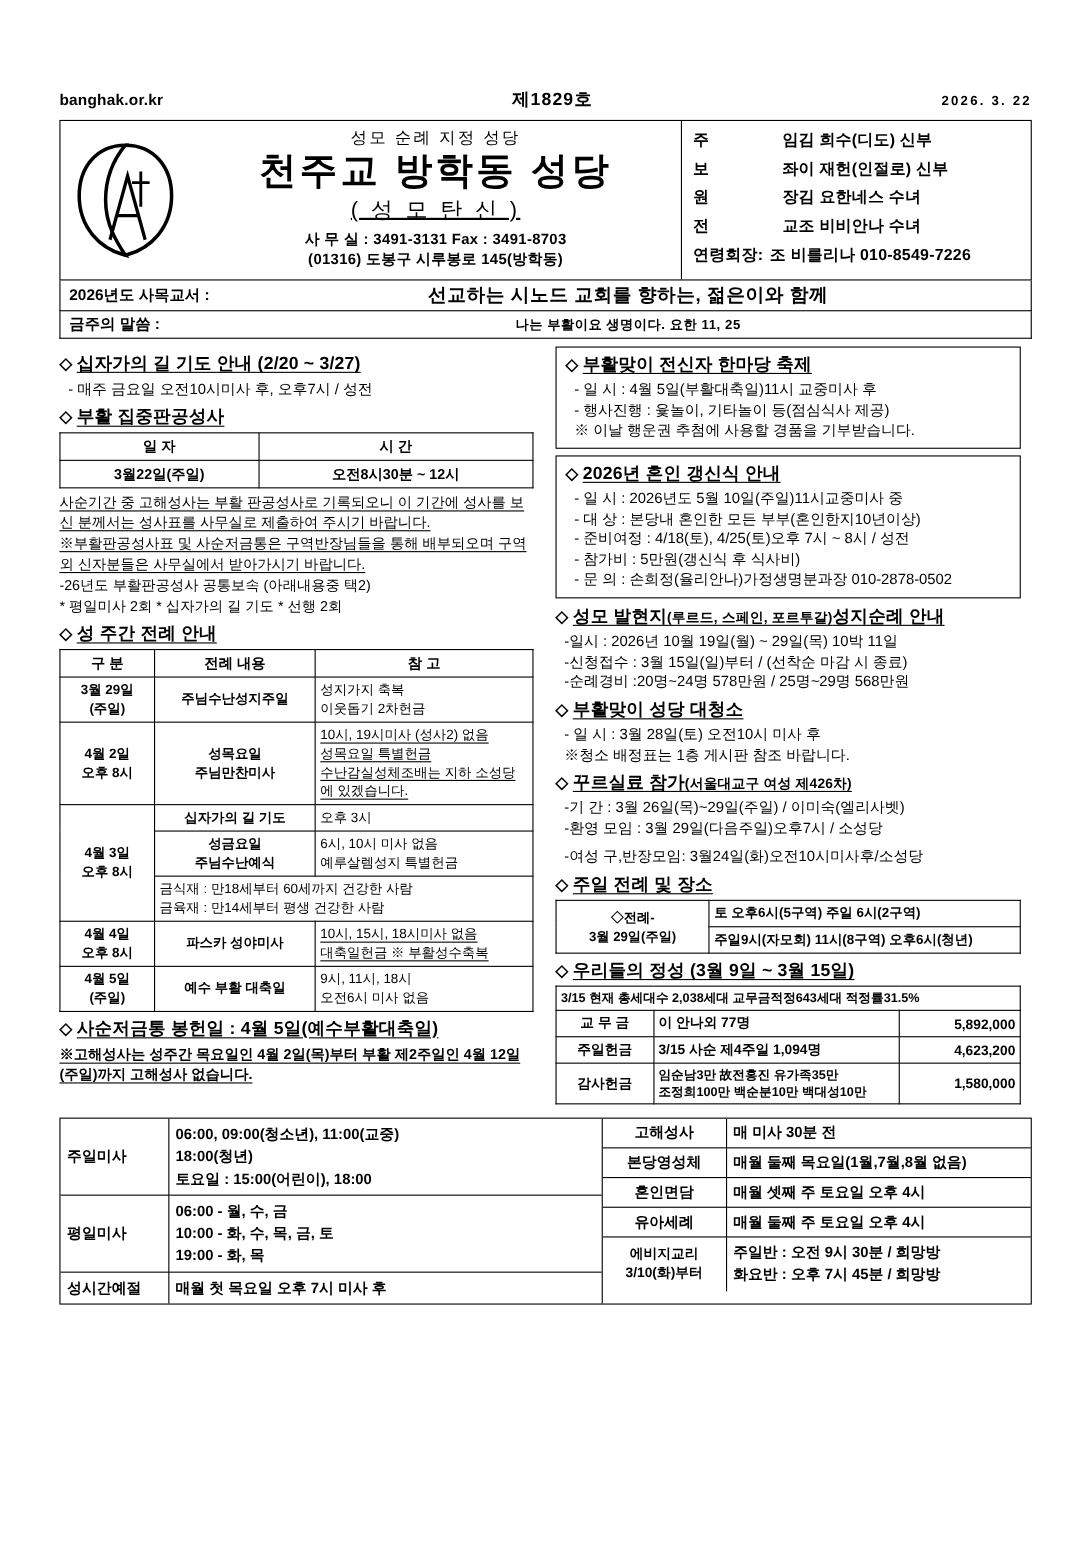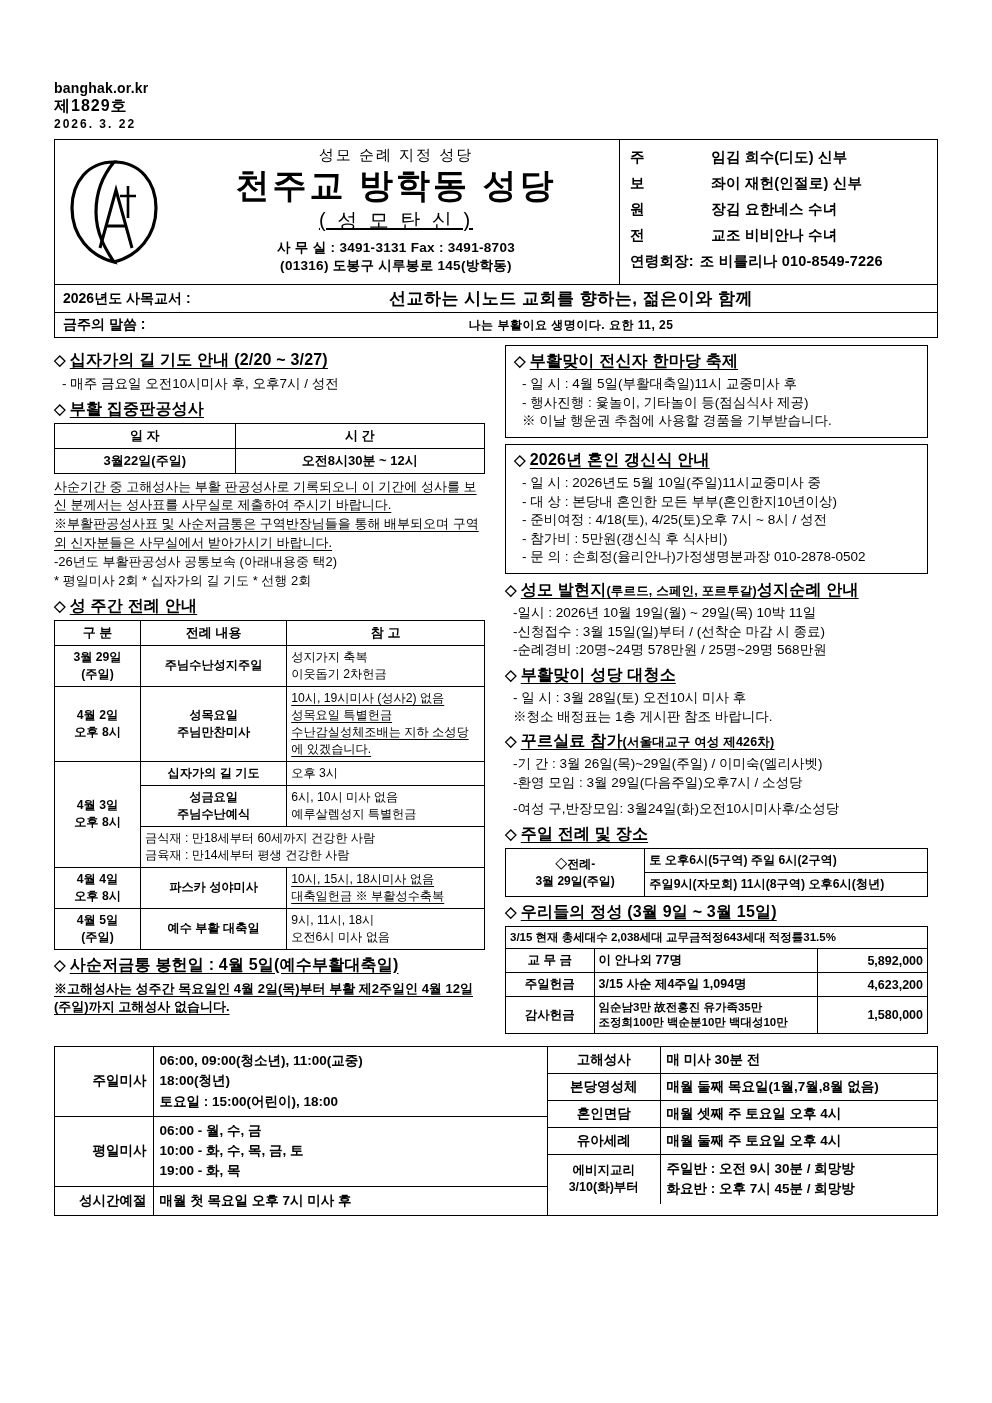--- a/index.html
+++ b/index.html
@@ -11,21 +11,21 @@
     width: 992px; height: 1403px;
     font-family: "Liberation Sans", sans-serif;
     color: #000;
     position: relative;
   }
   .page { position: relative; width: 992px; height: 1403px; padding: 0 54px; }
 
   
   .topline {
     display: flex; align-items: baseline; justify-content: space-between;
-    padding-top: 80px; font-size: 15px; font-weight: bold; flex-direction: column;
+    padding-top: 80px; font-size: 15px; font-weight: bold;
   }
   .topline .site { font-size: 14px; letter-spacing: .2px; }
   .topline .issue { font-size: 16px; letter-spacing: 1px; }
   .topline .date { font-size: 12px; letter-spacing: 2px; }
 
   
   .masthead { border: 1.5px solid #000; margin-top: 8px; display: flex; }
   .logo-cell { width: 118px; border-right: 0; display: flex; align-items: center; justify-content: center; }
   .logo-cell svg { display:block; }
   .title-cell { flex: 1; text-align: center; padding: 6px 0 4px; }
@@ -71,21 +71,21 @@
   table.sch th { text-align: center; font-weight: bold; font-size: 13px; }
   table.sch td.c { text-align: center; font-weight: bold; }
   table.sch td.n { text-align: left; }
 
   
   .bottom { display: flex; margin-top: 10px; border: 1.5px solid #000; }
   .bl-tbl { width: 493px; border-right: 1.5px solid #000; }
   .br-tbl { flex: 1; }
   table.bt { border-collapse: collapse; width: 100%; font-size: 13.5px; }
   table.bt td { border: 1px solid #000; padding: 4px 6px; font-weight: bold; }
-  table.bt td.hd { text-align: right; width: 98px; }
+  table.bt td.hd { text-align: left; width: 98px; }
   table.bt .ml { line-height: 1.5; }
   table.bt2 td.hd { width: 112px; text-align: center; }
 
   .offer-tbl { border-collapse: collapse; width: 100%; font-size: 12.5px; padding-left: 23px; }
   .offer-tbl td { border: 1px solid #000; padding: 3px 4px; font-weight: bold; }
   .offer-tbl td.amt { text-align: right; }
   .offer-tbl td.hd { text-align: center; }
   .offer-head { font-size: 11.5px; font-weight: bold; }
 
   .sm { font-size: 12.5px; }

